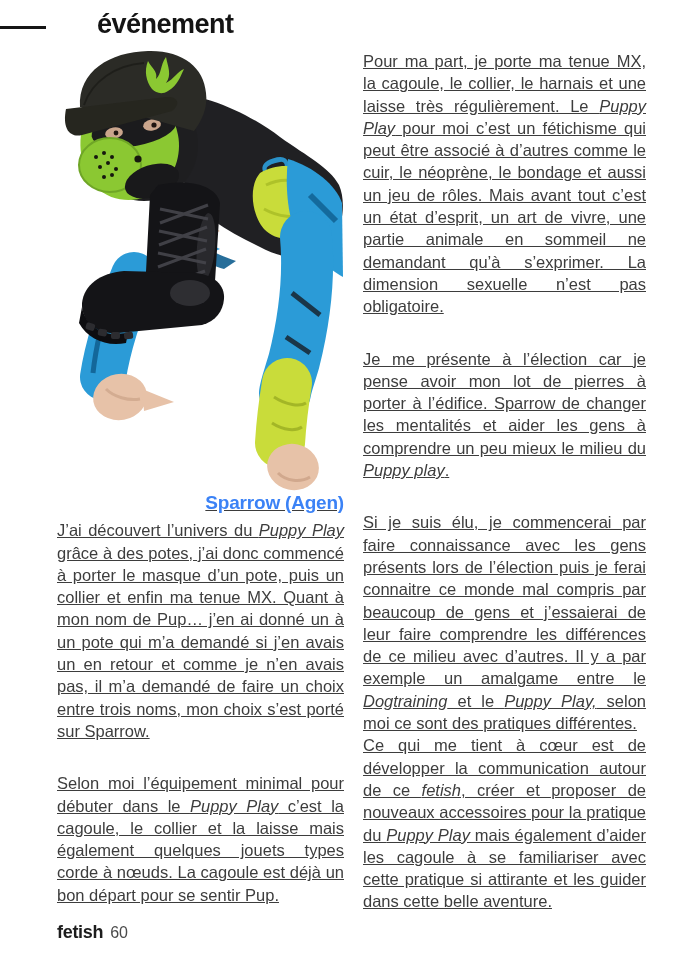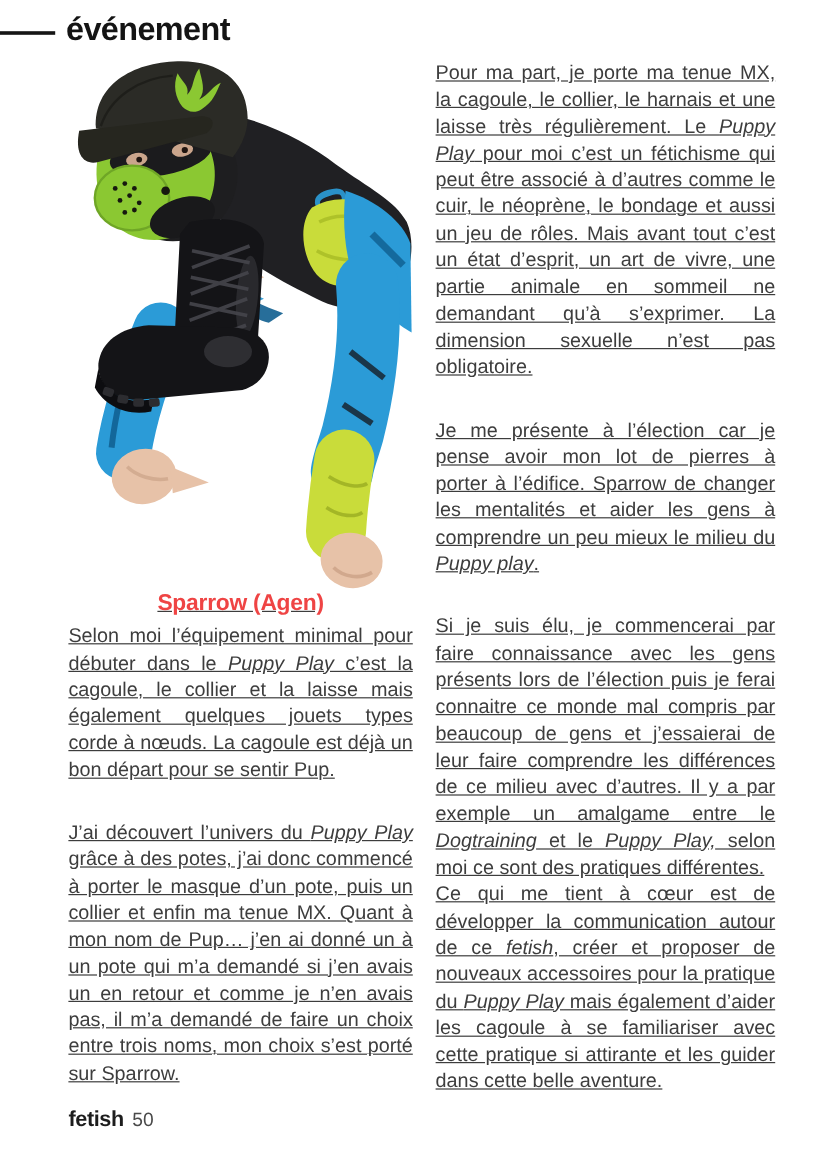--- a/index.html
+++ b/index.html
@@ -5,21 +5,21 @@
   html,body{margin:0;padding:0;background:#ffffff;}
   .page{
     position:relative;
     width:691px;height:961px;
     background:#fff;
     overflow:hidden;
     font-family:"Liberation Sans",sans-serif;
     color:var(--text,#3d3d3d);
   }
   
-  .hdr{position:absolute;top:10px;left:0;display:flex;align-items:center;}
+  .hdr{position:absolute;top:10px;left:0;display:flex;align-items:center;gap:42px;}
   .hdr-rule{width:46px;height:3px;background:#151515;margin-top:6px;}
   .section-title{
     font-size:27px;font-weight:700;color:#141414;
     margin:0 0 0 9px;letter-spacing:-0.5px;line-height:1.1;
   }
   
   .photo{position:absolute;left:48px;top:45px;width:302px;height:452px;margin:0;}
   .photo svg{display:block;width:100%;height:100%;}
   
   .col{
@@ -27,22 +27,22 @@
     text-align:justify;
     font-size:16.5px;line-height:22.3px;
     color:var(--text,#3d3d3d);
     hyphens:auto;text-decoration:underline;-webkit-hyphens:auto;
   }
   .col p{margin:0 0 30px 0;}
   .col p.tight{margin-bottom:0;}
   .col-left{left:57px;top:492px;width:287px;}
   .col-right{left:363px;top:50px;width:283px;}
   .interviewee{
-    font-size:19px;font-weight:700;color:#ef4444;
-    margin:0 0 5px 0;text-align:center;letter-spacing:-0.2px;
+    font-size:19px;font-weight:700;color:#3b82f6;
+    margin:0 0 5px 0;text-align:right;letter-spacing:-0.2px;
   }
   em{font-style:italic;}
   
   .ftr{position:absolute;left:57px;top:922px;display:flex;align-items:baseline;}
   .mag-name{font-weight:700;font-size:18px;color:#1d1d1d;letter-spacing:-0.3px;}
   .page-num{font-size:16px;color:#4a4a4a;margin-left:7px;}
 </style>
 </head>
 <body>
 
@@ -150,29 +150,29 @@
           <rect x="50" y="284" width="9" height="7" rx="2" transform="rotate(10 54 287)"></rect>
           <rect x="63" y="287" width="9" height="7" rx="2"></rect>
           <rect x="76" y="287" width="9" height="7" rx="2" transform="rotate(-6 80 290)"></rect>
         </g>
       </g>
     </svg>
   </figure>
 
   <section class="col col-left">
     <h2 class="interviewee">Sparrow (Agen)</h2>
+    <p><span>J’ai découvert l’univers du </span><em>Puppy Play</em><span> grâce à des potes, j’ai donc commencé à porter le masque d’un pote, puis un collier et enfin ma tenue MX. Quant à mon nom de Pup… j’en ai donné un à un pote qui m’a demandé si j’en avais un en retour et comme je n’en avais pas, il m’a demandé de faire un choix entre trois noms, mon choix s’est porté sur Sparrow.</span></p>
     <p><span>Selon moi l’équipement minimal pour débuter dans le </span><em>Puppy Play</em><span> c’est la cagoule, le collier et la laisse mais également quelques jouets types corde à nœuds. La cagoule est déjà un bon départ pour se sentir Pup.</span></p>
-    <p><span>J’ai découvert l’univers du </span><em>Puppy Play</em><span> grâce à des potes, j’ai donc commencé à porter le masque d’un pote, puis un collier et enfin ma tenue MX. Quant à mon nom de Pup… j’en ai donné un à un pote qui m’a demandé si j’en avais un en retour et comme je n’en avais pas, il m’a demandé de faire un choix entre trois noms, mon choix s’est porté sur Sparrow.</span></p>
   </section>
 
   <section class="col col-right">
     <p><span>Pour ma part, je porte ma tenue MX, la cagoule, le collier, le harnais et une laisse très régulièrement. Le </span><em>Puppy Play</em><span> pour moi c’est un fétichisme qui peut être associé à d’autres comme le cuir, le néoprène, le bondage et aussi un jeu de rôles. Mais avant tout c’est un état d’esprit, un art de vivre, une partie animale en sommeil ne demandant qu’à s’exprimer. La dimension sexuelle n’est pas obligatoire.</span></p>
     <p><span>Je me présente à l’élection car je pense avoir mon lot de pierres à porter à l’édifice. Sparrow de changer les mentalités et aider les gens à comprendre un peu mieux le milieu du </span><em>Puppy play</em><span>.</span></p>
     <p class="tight"><span>Si je suis élu, je commencerai par faire connaissance avec les gens présents lors de l’élection puis je ferai connaitre ce monde mal compris par beaucoup de gens et j’essaierai de leur faire comprendre les différences de ce milieu avec d’autres. Il y a par exemple un amalgame entre le </span><em>Dogtraining</em><span> et le </span><em>Puppy Play,</em><span> selon moi ce sont des pratiques différentes.</span></p>
     <p class="tight"><span>Ce qui me tient à cœur est de développer la communication autour de ce </span><em>fetish</em><span>, créer et proposer de nouveaux accessoires pour la pratique du </span><em>Puppy Play</em><span> mais également d’aider les cagoule à se familiariser avec cette pratique si attirante et les guider dans cette belle aventure.</span></p>
   </section>
 
   <footer class="ftr">
     <span class="mag-name">fetish</span>
-    <span class="page-num">50</span>
+    <span class="page-num">60</span>
   </footer>
 
 </div>
 
 </body></html>

